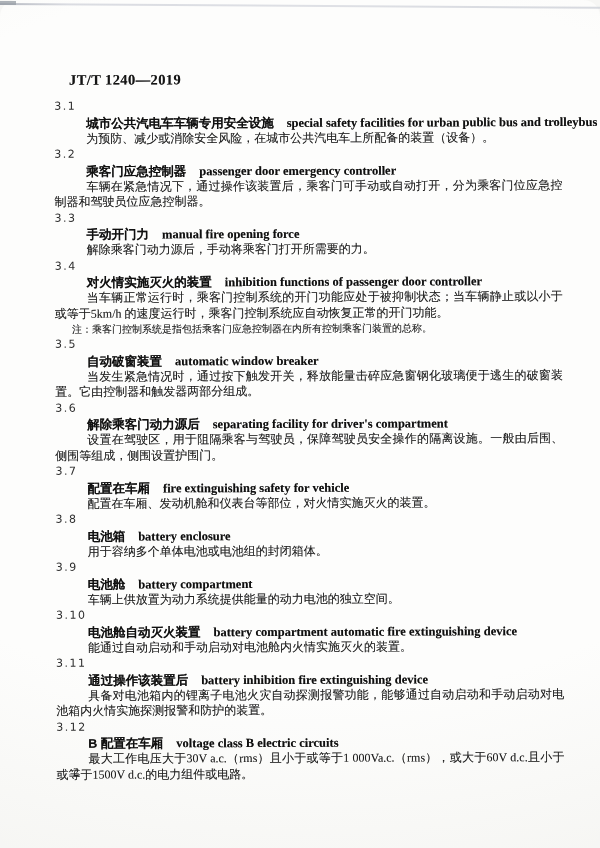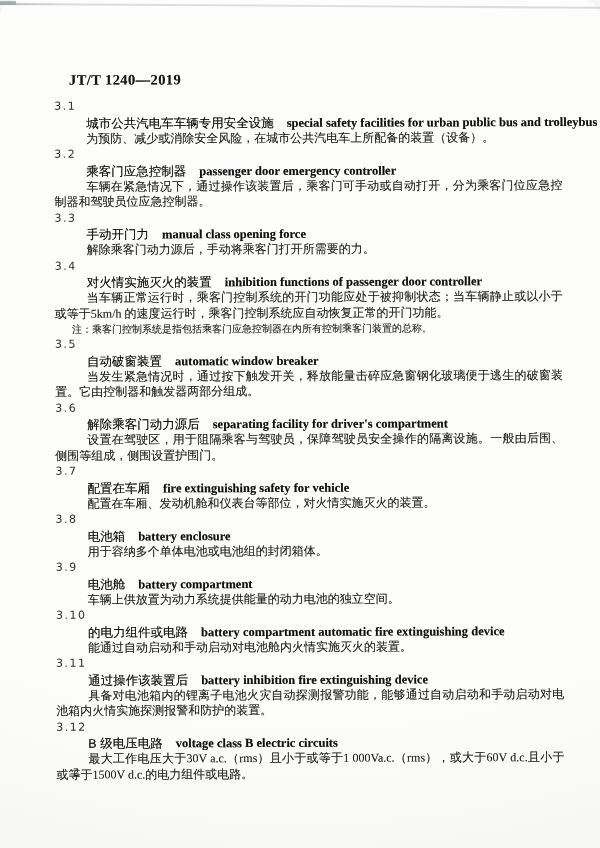--- a/index.html
+++ b/index.html
@@ -66,21 +66,21 @@
     line-height: 15.5px;
     color: #2e2e2e;
   }
   .term-line {
     padding-left: 32px;
     line-height: 16px;
     white-space: nowrap;
   }
   .term-zh {
     font-family: "Liberation Sans", "DejaVu Sans", sans-serif;
-    font-weight: 400;
+    font-weight: 700;
     font-size: 12.5px;
     color: #101010;
     text-shadow: 0 0 0.5px rgba(30,30,30,0.6);
   }
   .term-en {
     font-family: "Liberation Serif", "DejaVu Serif", serif;
     font-weight: 700;
     font-size: 12.5px;
     margin-left: 13px;
     color: #101010;
@@ -139,21 +139,21 @@
       <span class="term-zh">乘客门应急控制器</span><span class="term-en">passenger door emergency controller</span>
     </div>
     <div class="defs">
             <p class="def">车辆在紧急情况下，通过操作该装置后，乘客门可手动或自动打开，分为乘客门位应急控制器和驾驶员位应急控制器。</p>
           </div>
   </section>
 
   <section class="sec">
     <div class="sec-num">3.3</div>
     <div class="term-line">
-      <span class="term-zh">手动开门力</span><span class="term-en">manual class opening force</span>
+      <span class="term-zh">手动开门力</span><span class="term-en">manual fire opening force</span>
     </div>
     <div class="defs">
             <p class="def">解除乘客门动力源后，手动将乘客门打开所需要的力。</p>
           </div>
   </section>
 
   <section class="sec">
     <div class="sec-num">3.4</div>
     <div class="term-line">
       <span class="term-zh">对火情实施灭火的装置</span><span class="term-en">inhibition functions of passenger door controller</span>
@@ -210,41 +210,41 @@
       <span class="term-zh">电池舱</span><span class="term-en">battery compartment</span>
     </div>
     <div class="defs">
             <p class="def">车辆上供放置为动力系统提供能量的动力电池的独立空间。</p>
           </div>
   </section>
 
   <section class="sec">
     <div class="sec-num">3.10</div>
     <div class="term-line">
-      <span class="term-zh">的电力组件或电路</span><span class="term-en">battery compartment automatic fire extinguishing device</span>
+      <span class="term-zh">电池舱自动灭火装置</span><span class="term-en">battery compartment automatic fire extinguishing device</span>
     </div>
     <div class="defs">
             <p class="def">能通过自动启动和手动启动对电池舱内火情实施灭火的装置。</p>
           </div>
   </section>
 
   <section class="sec">
     <div class="sec-num">3.11</div>
     <div class="term-line">
       <span class="term-zh">通过操作该装置后</span><span class="term-en">battery inhibition fire extinguishing device</span>
     </div>
     <div class="defs">
             <p class="def">具备对电池箱内的锂离子电池火灾自动探测报警功能，能够通过自动启动和手动启动对电池箱内火情实施探测报警和防护的装置。</p>
           </div>
   </section>
 
   <section class="sec">
     <div class="sec-num">3.12</div>
     <div class="term-line">
-      <span class="term-zh">B 级电压电路</span><span class="term-en">voltage class B electric circuits</span>
+      <span class="term-zh">B 配置在车厢</span><span class="term-en">voltage class B electric circuits</span>
     </div>
     <div class="defs">
             <p class="def">最大工作电压大于30V a.c.（rms）且小于或等于1 000Va.c.（rms），或大于60V d.c.且小于或等于1500V d.c.的电力组件或电路。</p>
           </div>
   </section>
 </div>
   </div>
 
   <div class="page-num">2</div>
 </div>

